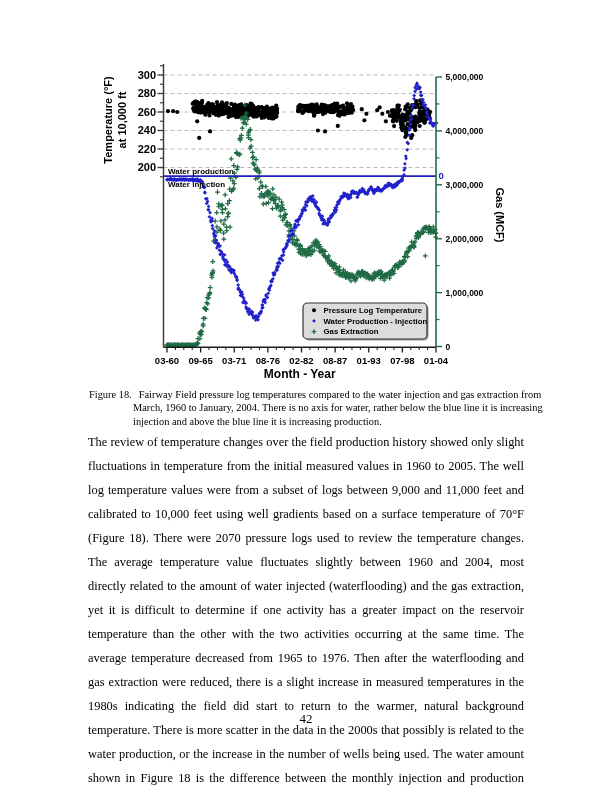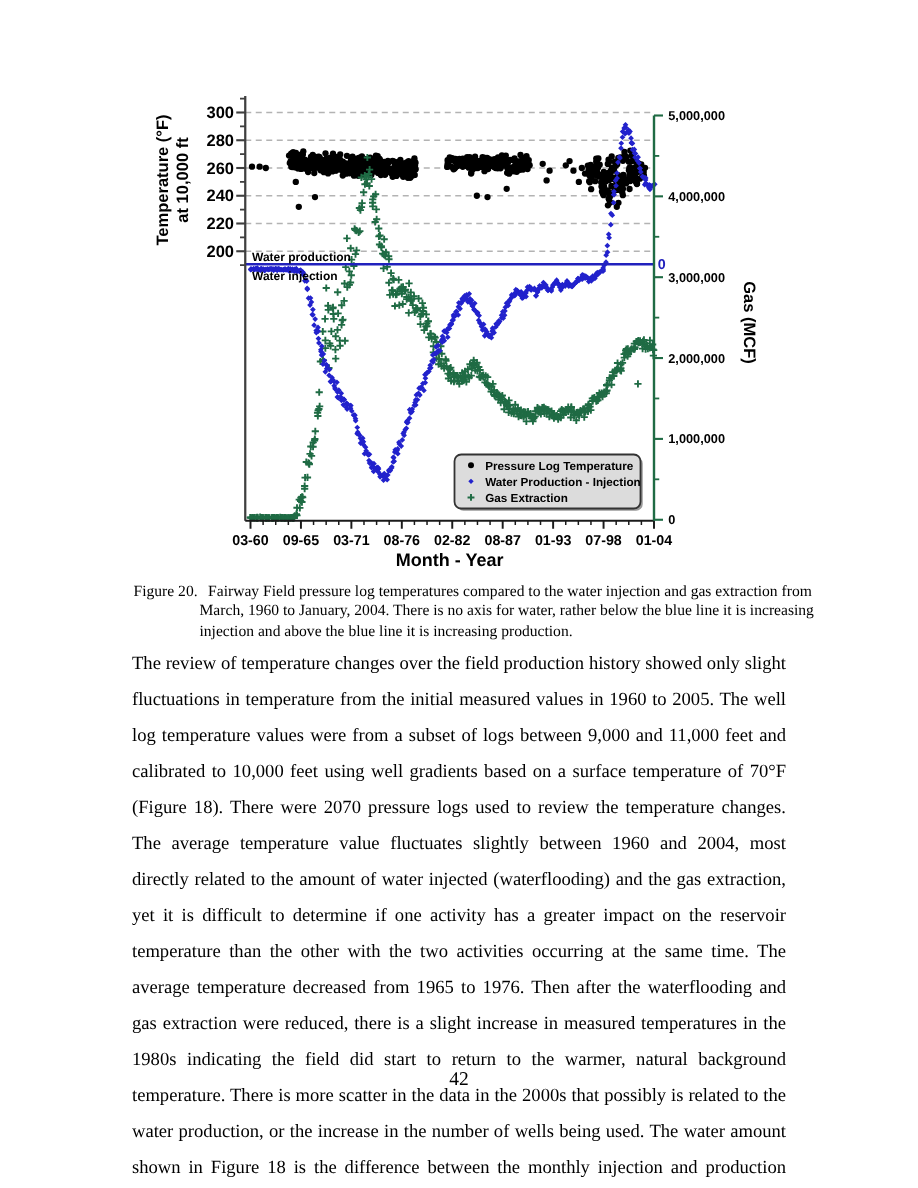--- a/index.html
+++ b/index.html
@@ -2087,19 +2087,19 @@
         <rect x="303" y="303" width="124" height="36" rx="4.5" fill="#dcdcdc" stroke="#333333" stroke-width="1.2"></rect>
         <circle cx="314" cy="310.2" r="2" fill="#000000"></circle>
         <text x="323.5" y="313" font-size="7.8" font-family="&quot;Liberation Sans&quot;, sans-serif" font-weight="bold" fill="#000">Pressure Log Temperature</text>
         <path d="M314.0 319.1L315.8 320.9L314.0 322.7L312.2 320.9Z" fill="#2222cc"></path>
         <text x="323.5" y="323.7" font-size="7.8" font-family="&quot;Liberation Sans&quot;, sans-serif" font-weight="bold" fill="#000">Water Production - Injection</text>
         <path d="M311.7 331.59999999999997H316.3M314 329.29999999999995V333.9" stroke="#1f6b44" stroke-width="1.3" fill="none"></path>
         <text x="323.5" y="334.4" font-size="7.8" font-family="&quot;Liberation Sans&quot;, sans-serif" font-weight="bold" fill="#000">Gas Extraction</text>
       </g>
     </svg>
 
-  <div class="caption"><span class="cap-label">Figure 20.</span><span>Fairway Field pressure log temperatures compared to the water injection and gas extraction from March, 1960 to January, 2004.  There is no axis for water, rather below the blue line it is increasing injection and above the blue line it is increasing production.</span></div>
+  <div class="caption"><span class="cap-label">Figure 18.</span><span>Fairway Field pressure log temperatures compared to the water injection and gas extraction from March, 1960 to January, 2004.  There is no axis for water, rather below the blue line it is increasing injection and above the blue line it is increasing production.</span></div>
 
   <div class="body-text">The review of temperature changes over the field production history showed only slight fluctuations in temperature from the initial measured values in 1960 to 2005.  The well log temperature values were from a subset of logs between 9,000 and 11,000 feet and calibrated to 10,000 feet using well gradients based on a surface temperature of 70°F (Figure 18).  There were 2070 pressure logs used to review the temperature changes.  The average temperature value fluctuates slightly between 1960 and 2004, most directly related to the amount of water injected (waterflooding) and the gas extraction, yet it is difficult to determine if one activity has a greater impact on the reservoir temperature than the other with the two activities occurring at the same time.  The average temperature decreased from 1965 to 1976.  Then after the waterflooding and gas extraction were reduced, there is a slight increase in measured temperatures in the 1980s indicating the field did start to return to the warmer, natural background temperature.  There is more scatter in the data in the 2000s that possibly is related to the water production, or the increase in the number of wells being used.  The water amount shown in Figure 18 is the difference between the monthly injection and production values.  Throughout the life of the field, there has been injection and extraction of both water and gas.</div>
 
   <div class="page-number">42</div>
 
 </div>
 
 </body></html>

